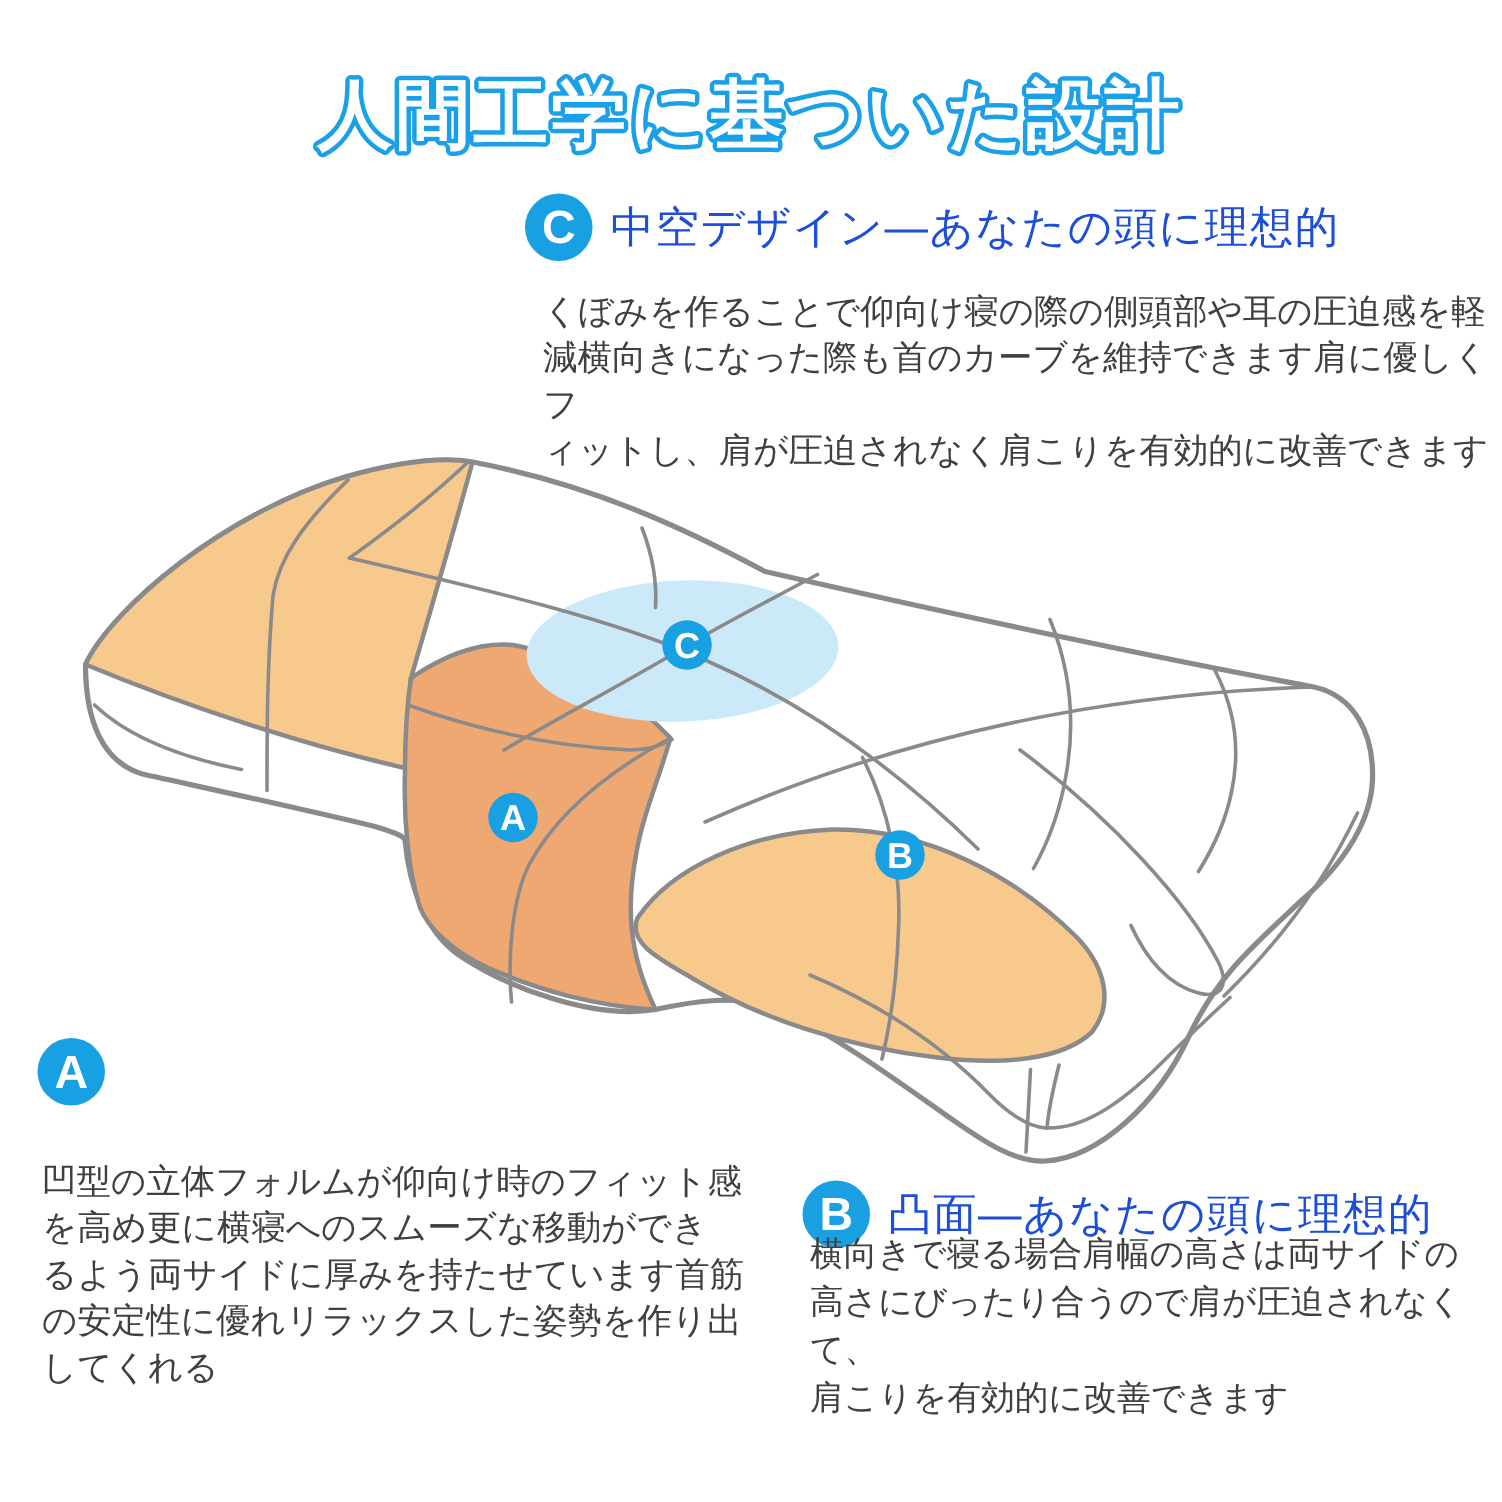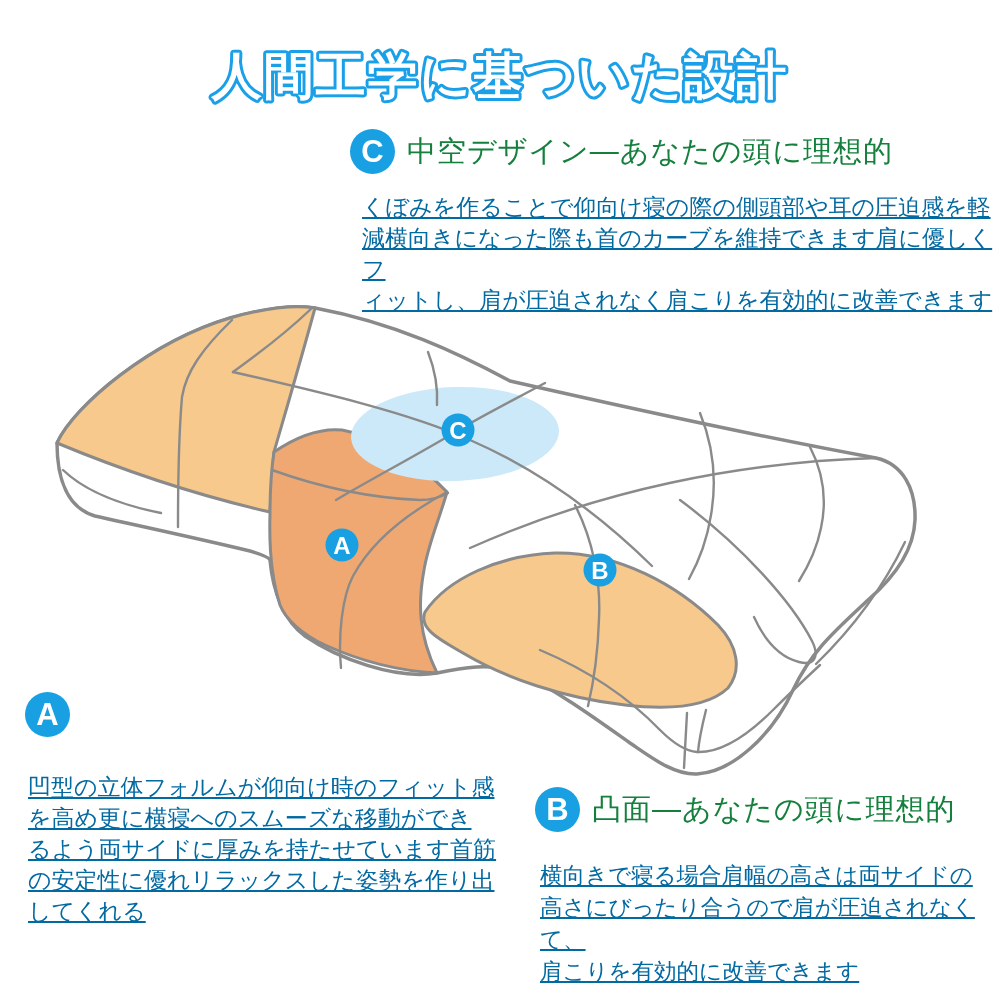--- a/index.html
+++ b/index.html
@@ -18,32 +18,31 @@
     paint-order:stroke fill;stroke-linejoin:round;
     text-anchor:middle;
   }
   
   .sec-head{display:flex;align-items:center;gap:12px;}
   .badge{
     width:45px;height:45px;border-radius:50%;background:#18a0e2;
     color:#ffffff;font-size:31px;font-weight:bold;
     display:flex;align-items:center;justify-content:center;flex:0 0 auto;
   }
-  .sec-title{font-size:29px;letter-spacing:1px;color:#15803d;white-space:nowrap;}
+  .sec-title{font-size:29px;letter-spacing:1px;color:#1d4ed8;white-space:nowrap;}
   .sec-body{
-    font-size:23px;line-height:31px;letter-spacing:0px;color:#0369a1;
+    font-size:23px;line-height:31px;letter-spacing:0px;color:#404040;
     white-space:pre-line;
-    text-decoration:underline;
   }
   .sec-c-head{left:350px;top:129px;}
   .sec-c-body{left:362px;top:192px;width:640px;}
   .sec-a-head{left:25px;top:692px;}
   .sec-a-body{left:28px;top:772px;width:480px;}
   .sec-b-head{left:535px;top:787px;}
-  .sec-b-body{left:540px;top:860px;width:460px;font-size:22.5px;line-height:32px;}
+  .sec-b-body{left:540px;top:820px;width:460px;font-size:22.5px;line-height:32px;}
   
   .pillow-svg{position:absolute;left:0;top:0;}
   .outline{fill:#ffffff;stroke:#8a8a8a;stroke-width:3.5;stroke-linejoin:round;}
   .region{stroke:#8a8a8a;stroke-width:3;stroke-linejoin:round;}
   .grid{fill:none;stroke:#8a8a8a;stroke-width:2.4;stroke-linecap:round;}
   .marker-circle{fill:#18a0e2;}
   .marker-letter{
     fill:#ffffff;font-family:"Liberation Sans","DejaVu Sans",sans-serif;
     font-size:24px;font-weight:bold;text-anchor:middle;
   }

